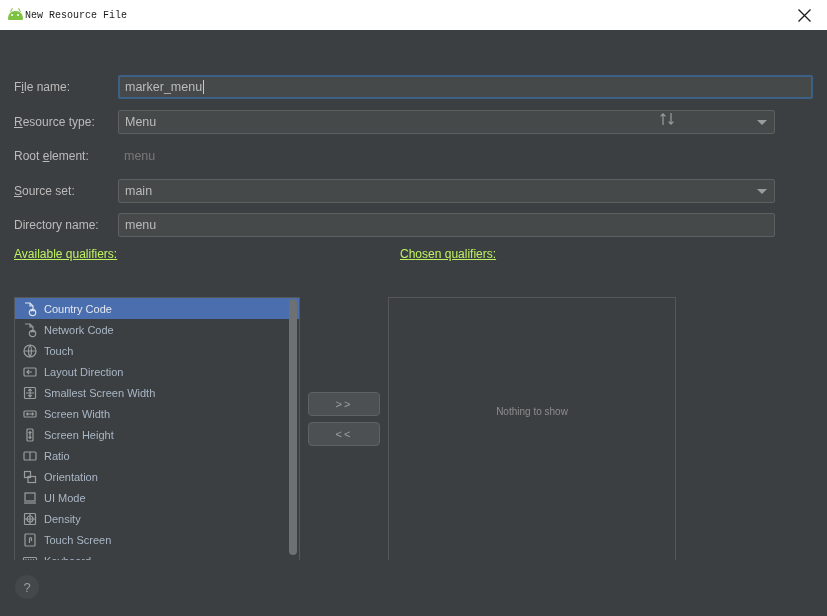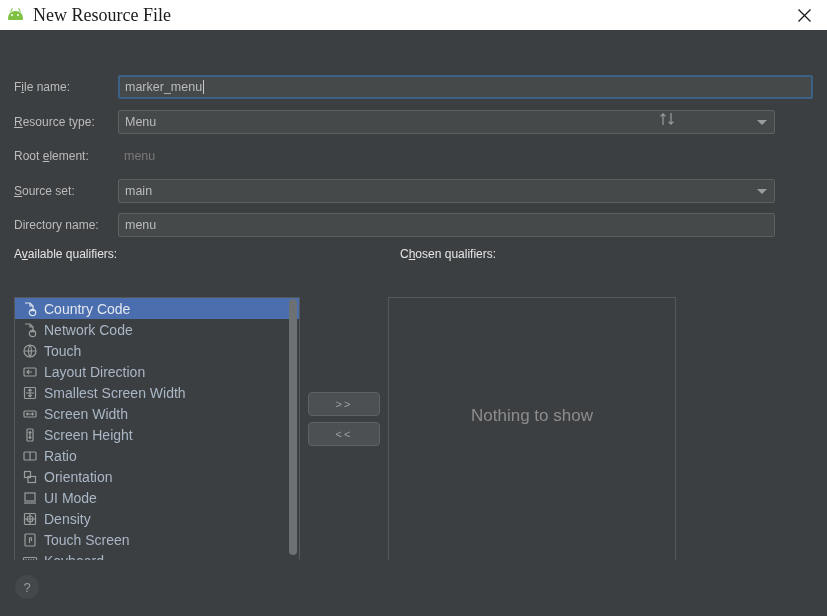--- a/index.html
+++ b/index.html
@@ -35,24 +35,23 @@
     background: #ffffff; border-radius: 50%;
   }
   .android-icon .eye.l { left: 4px; }
   .android-icon .eye.r { left: 10px; }
   .android-icon .ant {
     position: absolute; width: 1px; height: 4px; background: #7fc243; top: 1px;
   }
   .android-icon .ant.l { left: 4px; transform: rotate(28deg); }
   .android-icon .ant.r { left: 12px; transform: rotate(-28deg); }
   .title-text {
-    margin-left: 8px;
-    font-size: 18px;
+    font-size: 10px;
     color: #1c1c1c;
-    font-family: Liberation Serif, serif;
+    font-family: Liberation Mono, monospace;
   }
   .close-btn {
     position: absolute; right: 0; top: 0; width: 46px; height: 30px;
     display: flex; align-items: center; justify-content: center;
     cursor: default;
   }
   .close-btn svg { display: block; }
 
   
   .dialog-body {
@@ -137,21 +136,22 @@
   .sort-icon {
     position: absolute;
     left: 659px; top: 49px;
     width: 20px; height: 16px;
   }
 
   
   .panel-caption {
     position: absolute;
     font-size: 12px;
-    color: #e5e5e5;
+    color: #bef264;
+    text-decoration: underline;
   }
   .panel-caption .mn { text-decoration: underline; }
 
   .list-panel {
     position: absolute;
     background: #3c3f41;
     border: 1px solid #555759;
     box-sizing: border-box;
     overflow: hidden;
   }
@@ -162,21 +162,21 @@
     position: absolute;
     left: 0; top: 0; right: 0; bottom: 0;
     padding: 0;
   }
   .qual-item {
     height: 21px;
     display: flex;
     align-items: center;
     padding-left: 7px;
     color: #a9b7c6;
-    font-size: 14px;
+    font-size: 11px;
     box-sizing: border-box;
   }
   .qual-item.selected {
     background: #4b6eaf;
     color: #e3e8f0;
   }
   .qual-item .qicon {
     width: 16px; height: 16px;
     flex: 0 0 16px;
     margin-right: 6px;
@@ -196,21 +196,21 @@
     background: #6e7174;
     border-radius: 4px;
   }
 
   .empty-note {
     position: absolute;
     left: 0; right: 0;
     top: 108px;
     text-align: center;
     color: #8d8d8d;
-    font-size: 17px;
+    font-size: 10px;
   }
 
   
   .xfer-btn {
     position: absolute;
     left: 308px;
     width: 72px; height: 24px;
     background: #4c5052;
     border: 1px solid #5e6263;
     border-radius: 4px;

